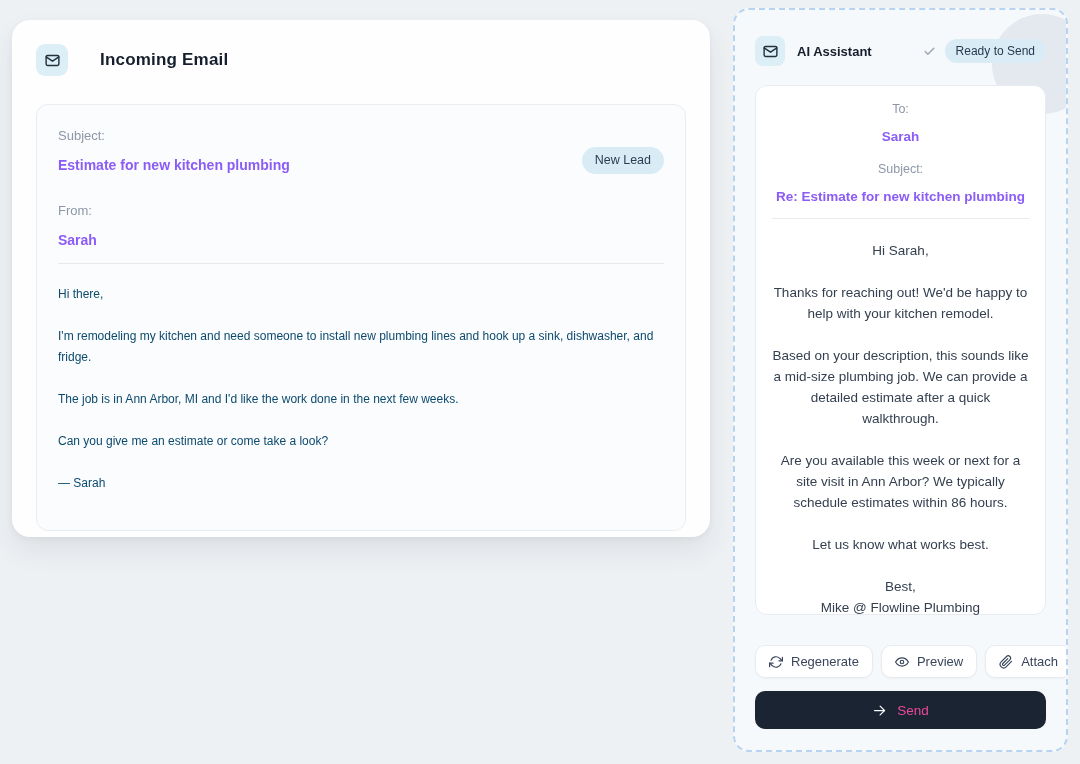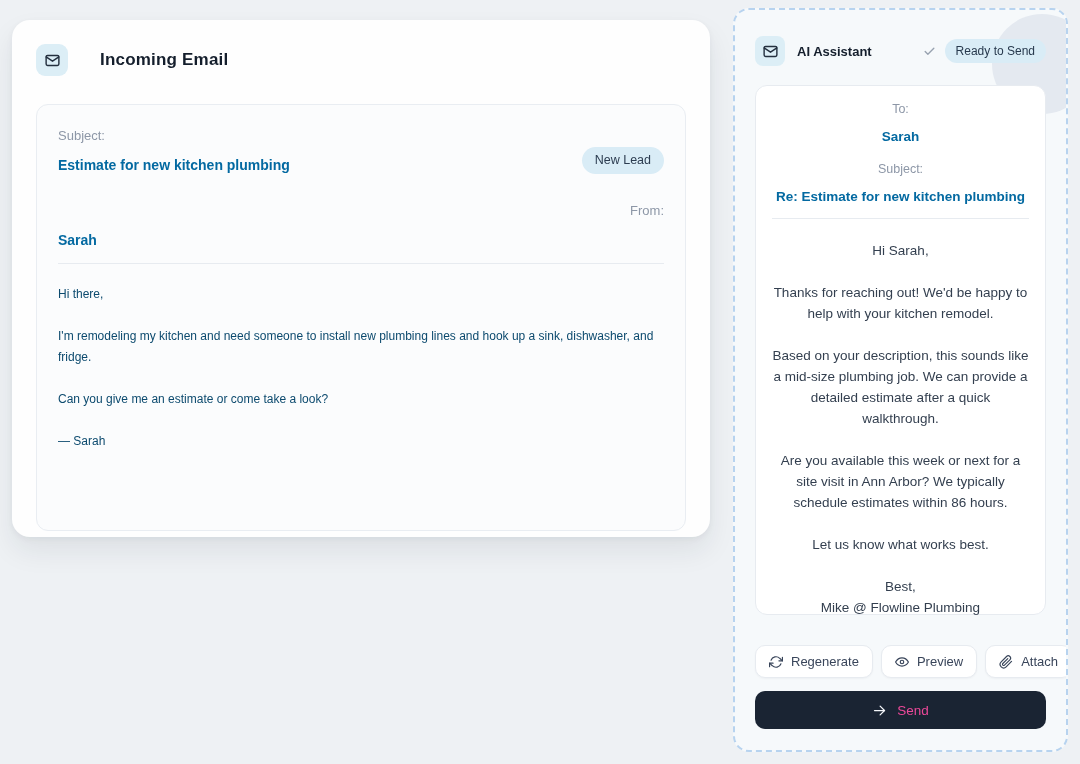--- a/index.html
+++ b/index.html
@@ -35,23 +35,23 @@
   .email-inner {
     position: relative;
     margin-top: 28px;
     background: #fbfcfd;
     border: 1px solid #e9edf2;
     border-radius: 12px;
     height: 427px;
     padding: 23px 21px;
   }
   .field-label { font-size: 13px; color: #8d97a7; }
-  .field-value { font-size: 14px; font-weight: 700; color: #0369a1; margin-top: 14px; }
+  .field-value { font-size: 14px; font-weight: 700; color: #8b5cf6; margin-top: 14px; }
   .field-label + .field-value { margin-top: 14px; }
-  .gap-30 { margin-top: 30px; text-align: right; }
+  .gap-30 { margin-top: 30px; }
   .divider { border: 0; border-top: 1px solid #e7ebf0; margin: 15px 0 0 0; }
 
   .lead-badge {
     position: absolute; top: 42px; right: 21px;
     background: #d9ecf6; color: #2c3c50;
     font-size: 12.5px; line-height: 1;
     padding: 7px 13px; border-radius: 999px;
   }
 
   .email-body { margin-top: 0; }
@@ -161,20 +161,21 @@
     <div class="field-value">Estimate for new kitchen plumbing</div>
 
     <div class="field-label gap-30">From:</div>
     <div class="field-value">Sarah</div>
 
     <hr class="divider">
 
     <div class="email-body">
         <p>Hi there,</p>
         <p>I'm remodeling my kitchen and need someone to install new plumbing lines and hook up a sink, dishwasher, and fridge.</p>
+        <p>The job is in Ann Arbor, MI and I'd like the work done in the next few weeks.</p>
         <p>Can you give me an estimate or come take a look?</p>
         <p>— Sarah</p>
       </div>
   </div>
 </section>
 
 <aside class="assistant-panel">
   <div class="deco-circle"></div>
 
   <div class="assistant-header">

